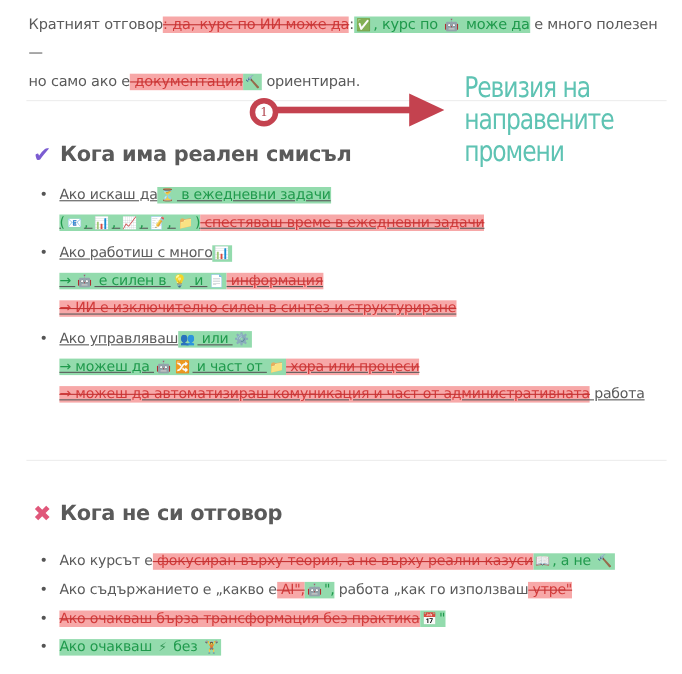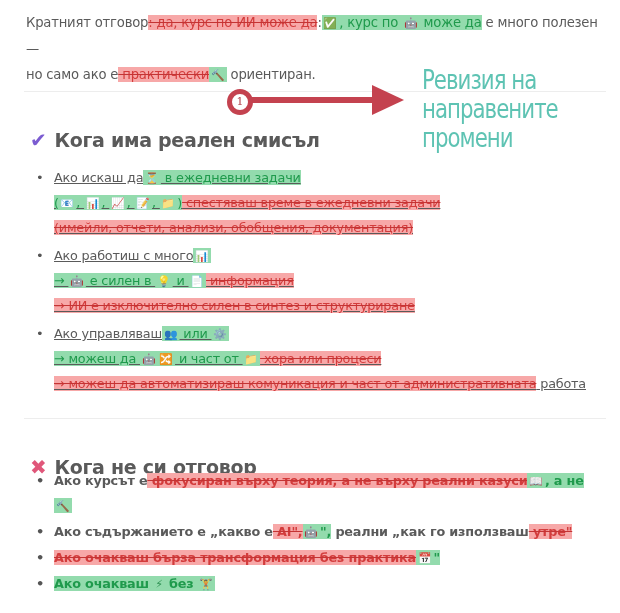--- a/index.html
+++ b/index.html
@@ -24,31 +24,31 @@
   .h1 { top: 128px; }
   .h2 { top: 455px; }
   .check { color: #7b5cd1; font-size: 20px; }
   .cross { color: #e0577a; font-size: 20px; font-weight: bold; }
 
   ul.list { position: absolute; left: 36px; width: 560px; list-style: none; font-size: 12.8px; line-height: 25px; color: #5a5a5a; letter-spacing: -0.2px; }
   ul.list li { position: relative; padding-left: 18px; }
   ul.list li::before { content: "•"; position: absolute; left: 0; top: 0; color: #555; font-size: 13px; }
   .l1 { top: 165px; text-decoration: underline; }
   .l1 li { margin-bottom: 3px; }
-  .l2 { top: 468px; font-weight: bold; }
+  .l2 { top: 498px; }
   .l2 li { margin-bottom: 1px; }
   .blk { display: block; }
 </style>
 </head>
 <body>
 
 <div class="intro">
   <span>Кратният отговор</span><span class="del">: да, курс по ИИ може да</span><span>:</span><span class="ins"><span class="emo">✅</span><span>, курс по </span><span class="emo">🤖</span><span> може да</span></span><span> е много полезен —</span>
   <br>
-  <span>но само ако е</span><span class="del"> практически</span><span class="ins"><span class="emo">🔨</span></span><span> ориентиран.</span>
+  <span>но само ако е</span><span class="del"> документация</span><span class="ins"><span class="emo">🔨</span></span><span> ориентиран.</span>
 </div>
 
 <div class="divider d1"></div>
 
 <svg class="annot-arrow" viewBox="0 0 182 36">
   <rect x="26" y="14" width="128" height="6" fill="#c4424f"></rect>
   <polygon points="150,2 182,17 150,32" fill="#c4424f"></polygon>
 </svg>
 <div class="circle-num">1</div>
 <div class="annot-text">
@@ -61,21 +61,20 @@
   <span class="check">✔</span>
   <span>Кога има реален смисъл</span>
 </div>
 
 <ul class="list l1">
   <li>
     <span>Ако искаш да</span><span class="ins"><span class="emo">⏳</span><span> в ежедневни задачи</span></span>
     <br>
     <span class="ins"><span>(</span><span class="emo">📧</span>, <span class="emo">📊</span>, <span class="emo">📈</span>, <span class="emo">📝</span>, <span class="emo">📁</span><span>)</span></span><span class="del"> спестяваш време в ежедневни задачи</span>
     <br>
-    <span class="del">(имейли, отчети, анализи, обобщения, документация)</span>
   </li>
   <li>
     <span>Ако работиш с много</span><span class="ins"><span class="emo">📊</span></span>
     <br>
     <span class="ins"><span>→ </span><span class="emo">🤖</span><span> е силен в </span><span class="emo">💡</span><span> и </span><span class="emo">📄</span></span><span class="del"> информация</span>
     <br>
     <span class="del">→ ИИ е изключително силен в синтез и структуриране</span>
   </li>
   <li>
     <span>Ако управляваш</span><span class="ins"><span class="emo">👥</span><span> или </span><span class="emo">⚙️</span></span>
@@ -91,21 +90,21 @@
 <div class="section-h h2">
   <span class="cross">✖</span>
   <span>Кога не си отговор</span>
 </div>
 
 <ul class="list l2">
   <li>
     <span>Ако курсът е</span><span class="del"> фокусиран върху теория, а не върху реални казуси</span><span class="ins"><span class="emo">📖</span><span>, а не </span><span class="emo">🔨</span></span>
   </li>
   <li>
-    <span>Ако съдържанието е „какво е</span><span class="del"> AI",</span><span class="ins"><span class="emo">🤖</span><span>",</span></span><span> реални „как го използваш</span><span class="del"> утре"</span>
+    <span>Ако съдържанието е „какво е</span><span class="del"> AI",</span><span class="ins"><span class="emo">🤖</span><span>",</span></span><span> работа „как го използваш</span><span class="del"> утре"</span>
   </li>
   <li>
     <span class="del">Ако очакваш бърза трансформация без практика</span><span class="ins"><span class="emo">📅</span><span>"</span></span>
   </li>
   <li>
     <span class="ins"><span>Ако очакваш </span><span class="emo">⚡</span><span> без </span><span class="emo">🏋️</span></span>
   </li>
 </ul>
 
 </body></html>

